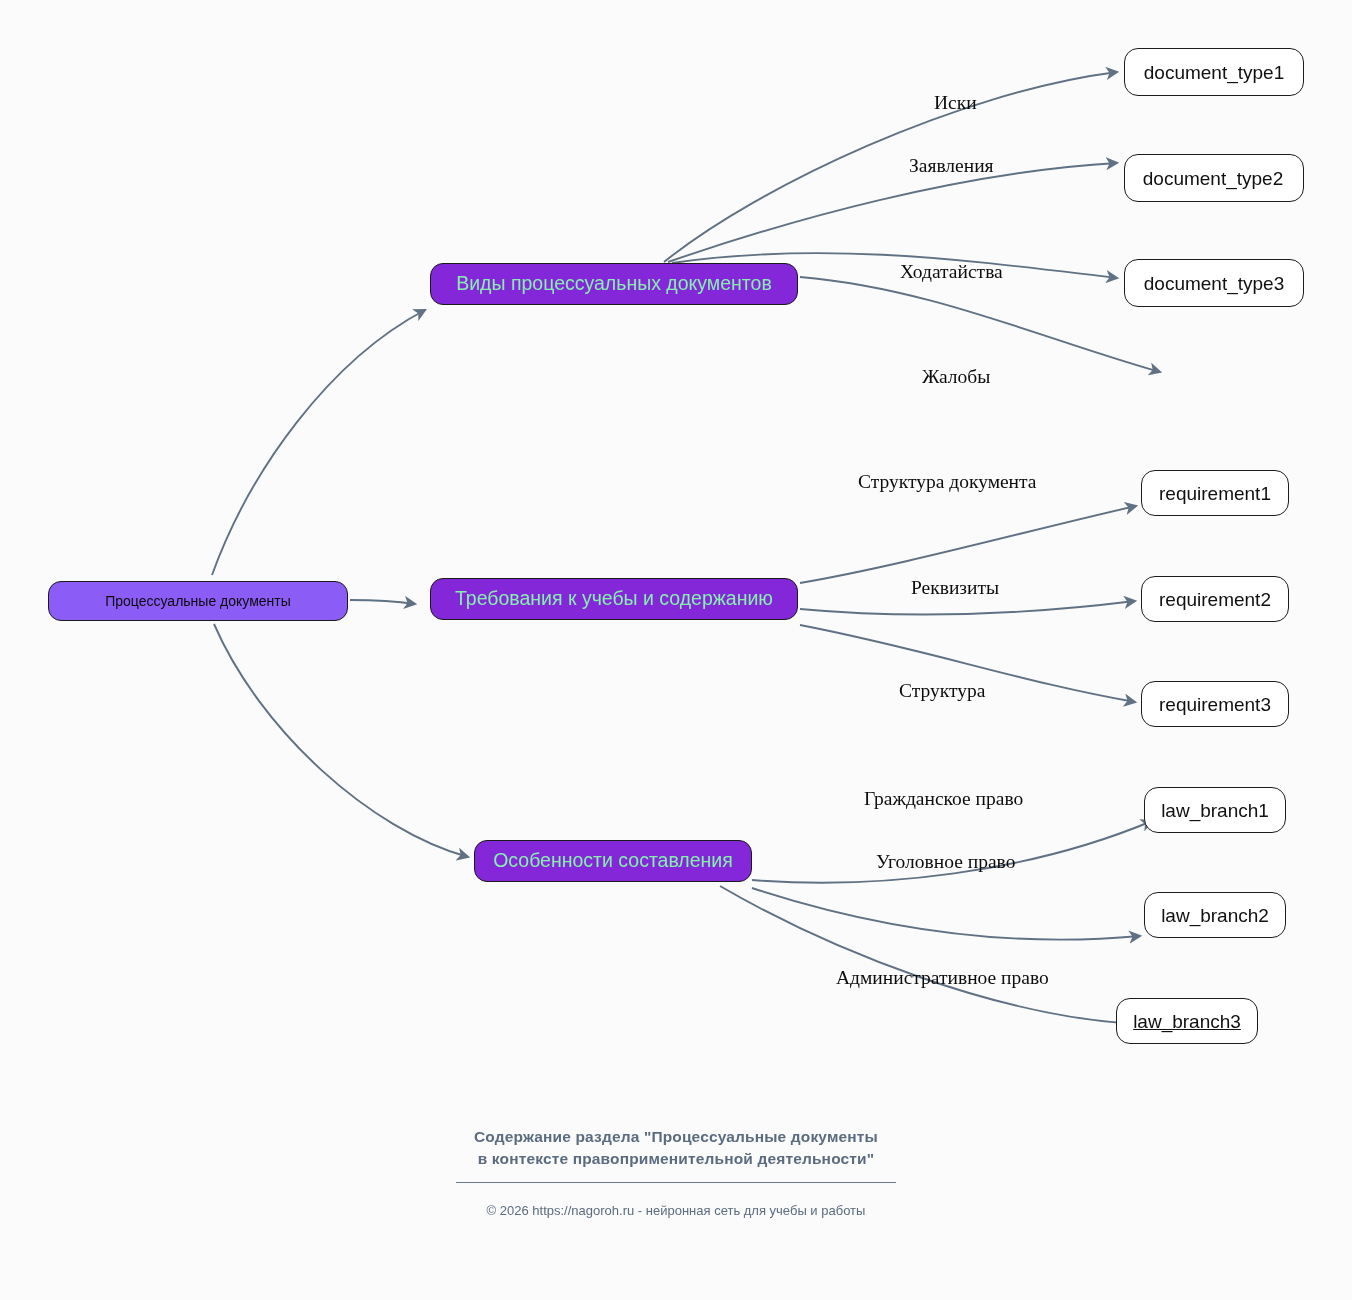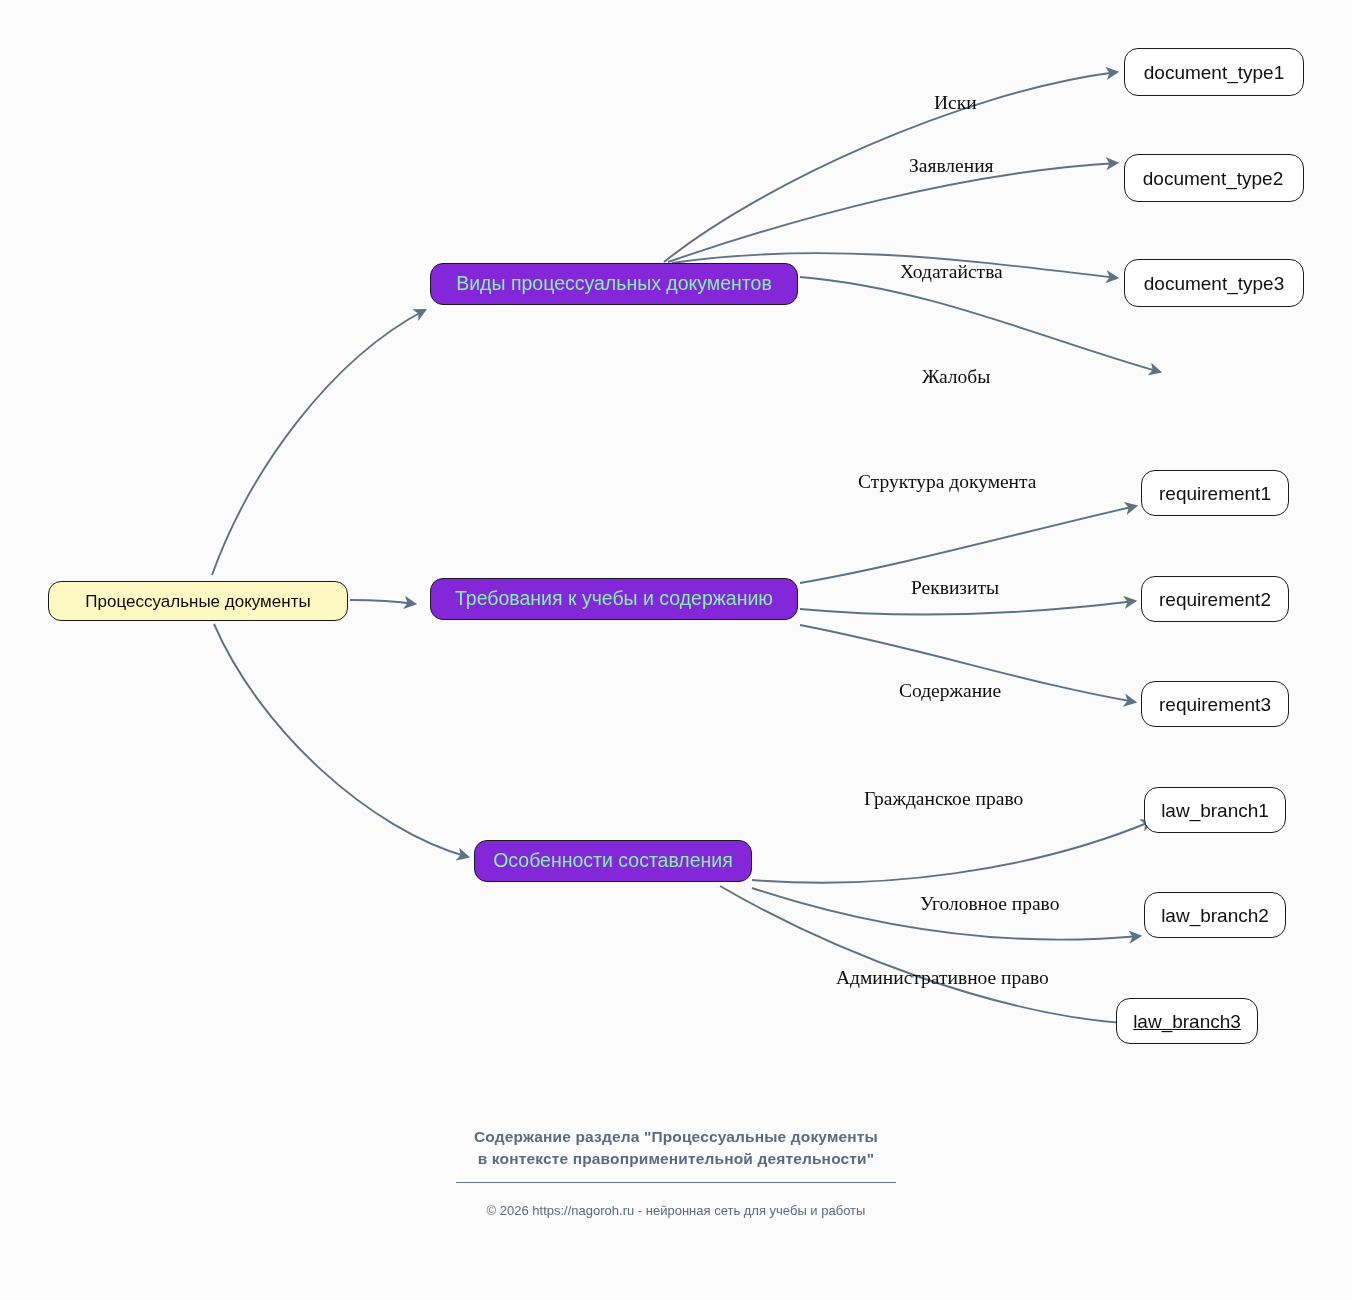--- a/index.html
+++ b/index.html
@@ -31,25 +31,25 @@
     box-sizing: border-box;
     display: flex;
     align-items: center;
     justify-content: center;
     white-space: nowrap;
     text-align: center;
     line-height: 1;
   }
   
   .node-root {
-    background: #fef9c3;
+    background: #8b5cf6;
     border: 1.6px solid #1a1a1a;
     border-radius: 13px;
     color: #0b0b0b;
-    font-size: 17px;
+    font-size: 14px;
     padding: 0 1px;
   }
   
   .node-branch {
     background: #8327d9;
     border: 1.6px solid #1a1a1a;
     border-radius: 13px;
     color: #86efac;
     font-size: 19.5px;
     padding: 0 16px;
@@ -177,24 +177,24 @@
     <span>law_branch3</span>
   </div>
 
   <div class="edge-label" style="left:934px; top:50px;margin-top:43px;">Иски</div>
   <div class="edge-label" style="left:909px; top:156px;">Заявления</div>
   <div class="edge-label" style="left:900px; top:262px;">Ходатайства</div>
   <div class="edge-label" style="left:922px; top:367px;">Жалобы</div>
 
   <div class="edge-label" style="left:858px; top:472px;">Структура документа</div>
   <div class="edge-label" style="left:911px; top:578px;">Реквизиты</div>
-  <div class="edge-label" style="left:899px; top:681px;">Содержание</div>
+  <div class="edge-label" style="left:899px; top:681px;">Структура</div>
 
   <div class="edge-label" style="left:864px; top:789px;">Гражданское право</div>
-  <div class="edge-label" style="left:876px; top:894px;margin-left:44px;">Уголовное право</div>
+  <div class="edge-label" style="left:876px; top:852px;">Уголовное право</div>
   <div class="edge-label" style="left:836px; top:968px;">Административное право</div>
 
   <div class="footer" style="top:1126px;">
     <div class="footer-caption">
       <div>Содержание раздела "Процессуальные документы</div>
       <div>в контексте правоприменительной деятельности"</div>
     </div>
     <div class="footer-rule"></div>
   </div>
 

